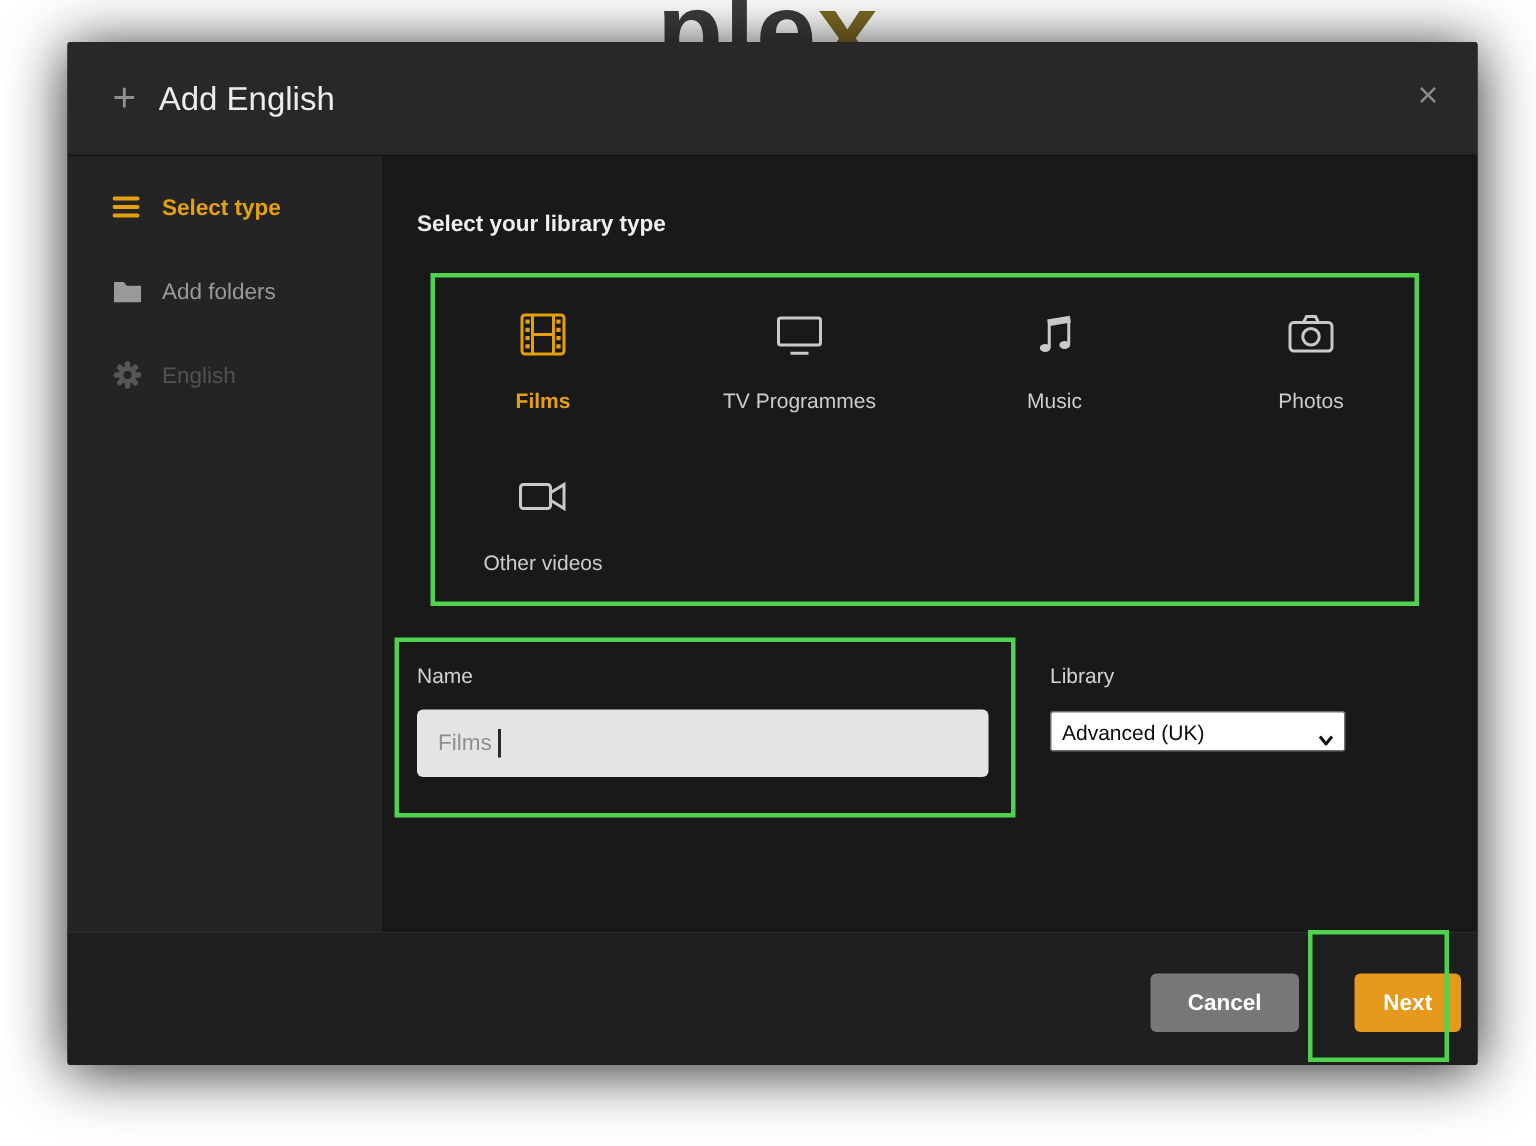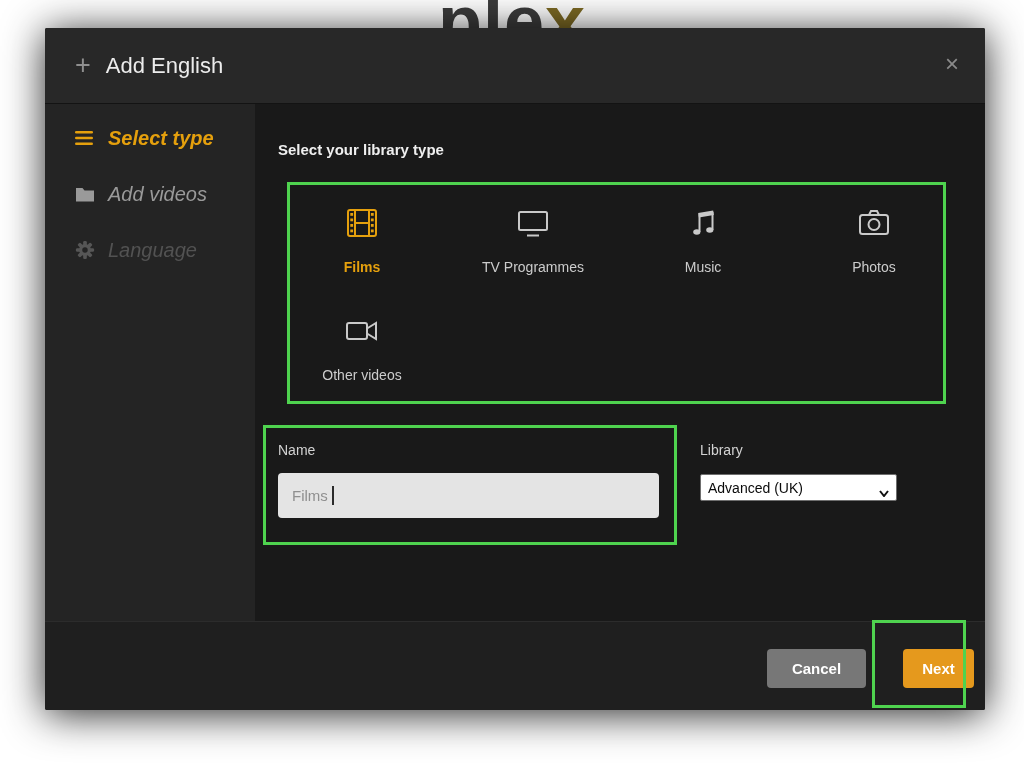--- a/index.html
+++ b/index.html
@@ -19,21 +19,21 @@
             box-sizing:border-box;border-radius:2px 2px 0 0;}
   .plus{color:#8f8f8f;font-size:27px;font-weight:400;margin-right:15px;line-height:1;}
   .m-title{color:#ececec;font-size:22px;}
   .close{position:absolute;right:26px;top:36px;transform:translateY(-50%);color:#8a8a8a;
          font-size:24px;line-height:1;cursor:pointer;}
 
   
   .sidebar{position:absolute;left:0;top:76px;width:210px;bottom:88px;background:#242424;
            padding-top:6px;box-sizing:border-box;}
   .step{height:56px;display:flex;align-items:center;gap:13px;padding-left:30px;
-        font-size:20px;color:#9a9a9a;cursor:pointer;font-style:italic;}
+        font-size:15px;color:#9a9a9a;cursor:pointer;}
   .step.active{color:#e5a00d;font-weight:700;}
   .step.disabled{color:#525252;cursor:default;}
   .step .s-icon{display:flex;align-items:center;}
 
   
   .content{position:absolute;left:210px;top:76px;right:0;bottom:88px;background:#191919;}
   .heading{position:absolute;left:23px;top:37px;font-size:15px;font-weight:700;color:#efefef;}
 
   .type{position:absolute;width:160px;text-align:center;cursor:pointer;}
   .type .t-icon{height:44px;display:flex;align-items:center;justify-content:center;}
@@ -98,36 +98,36 @@
           </svg>
         </span>
         <span>Select type</span>
       </div>
       <div class="step">
         <span class="s-icon">
           <svg width="20" height="16" viewBox="0 0 20 16">
             <path d="M1 2 h6.5 l2 2.5 H19 v11 H1 z" fill="#9a9a9a"></path>
           </svg>
         </span>
-        <span>Add videos</span>
+        <span>Add folders</span>
       </div>
       <div class="step disabled">
         <span class="s-icon">
           <svg width="20" height="20" viewBox="0 0 22 22">
             <g fill="#565656">
               <rect x="9" y="1" width="4" height="20" rx="1.5"></rect>
               <rect x="9" y="1" width="4" height="20" rx="1.5" transform="rotate(45 11 11)"></rect>
               <rect x="9" y="1" width="4" height="20" rx="1.5" transform="rotate(90 11 11)"></rect>
               <rect x="9" y="1" width="4" height="20" rx="1.5" transform="rotate(135 11 11)"></rect>
             </g>
             <circle cx="11" cy="11" r="6.5" fill="#565656"></circle>
             <circle cx="11" cy="11" r="3" fill="#242424"></circle>
           </svg>
         </span>
-        <span>Language</span>
+        <span>English</span>
       </div>
     </div>
 
     <div class="content">
       <div class="heading">Select your library type</div>
 
       <div class="type films selected">
         <div class="t-icon">
           <svg width="36" height="36" viewBox="0 0 36 36">
             <g fill="none" stroke="#e5a00d" stroke-width="2">

